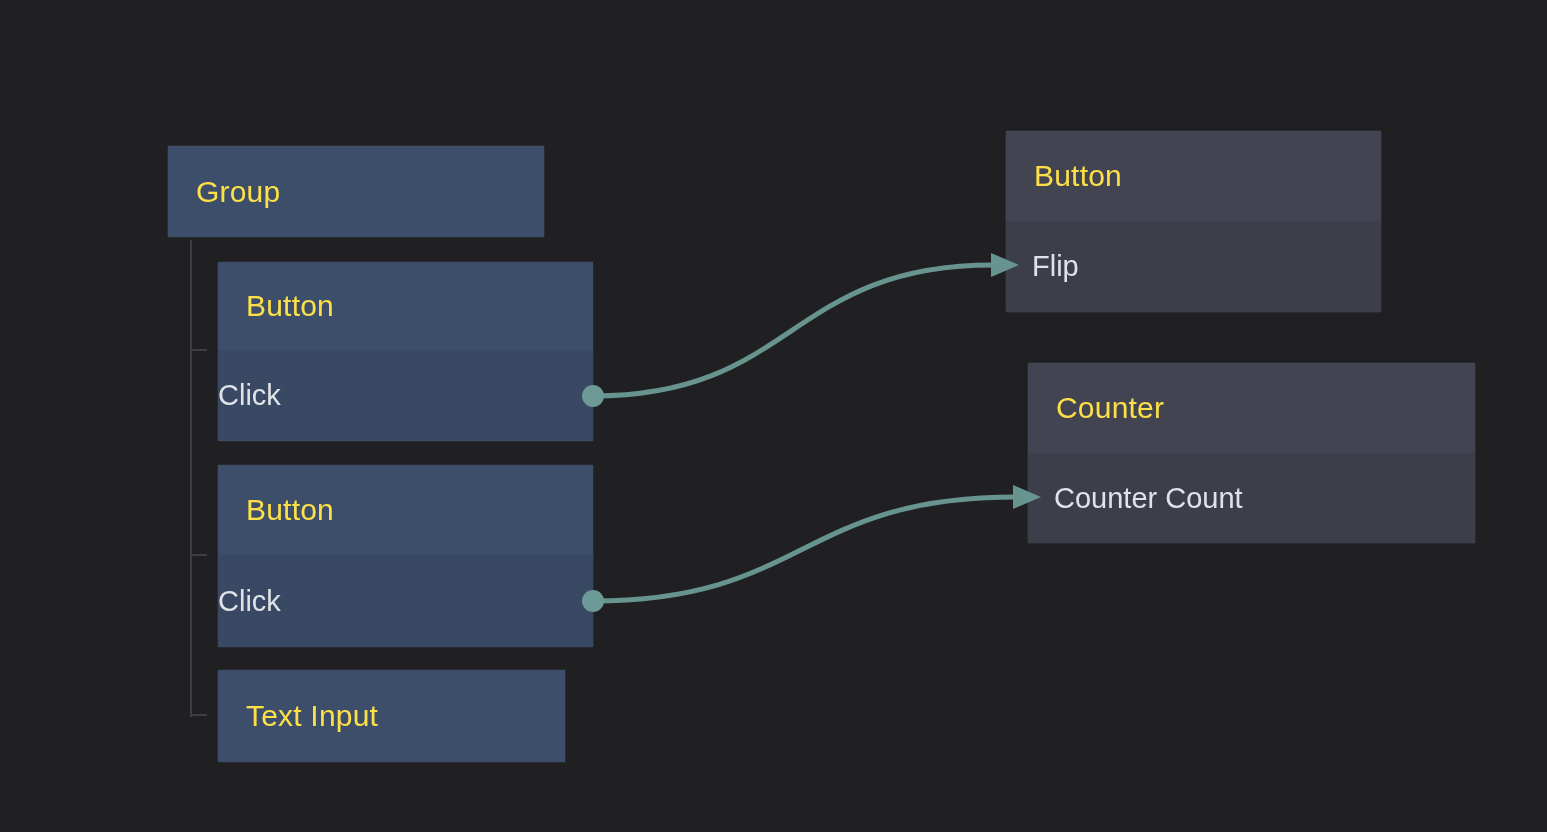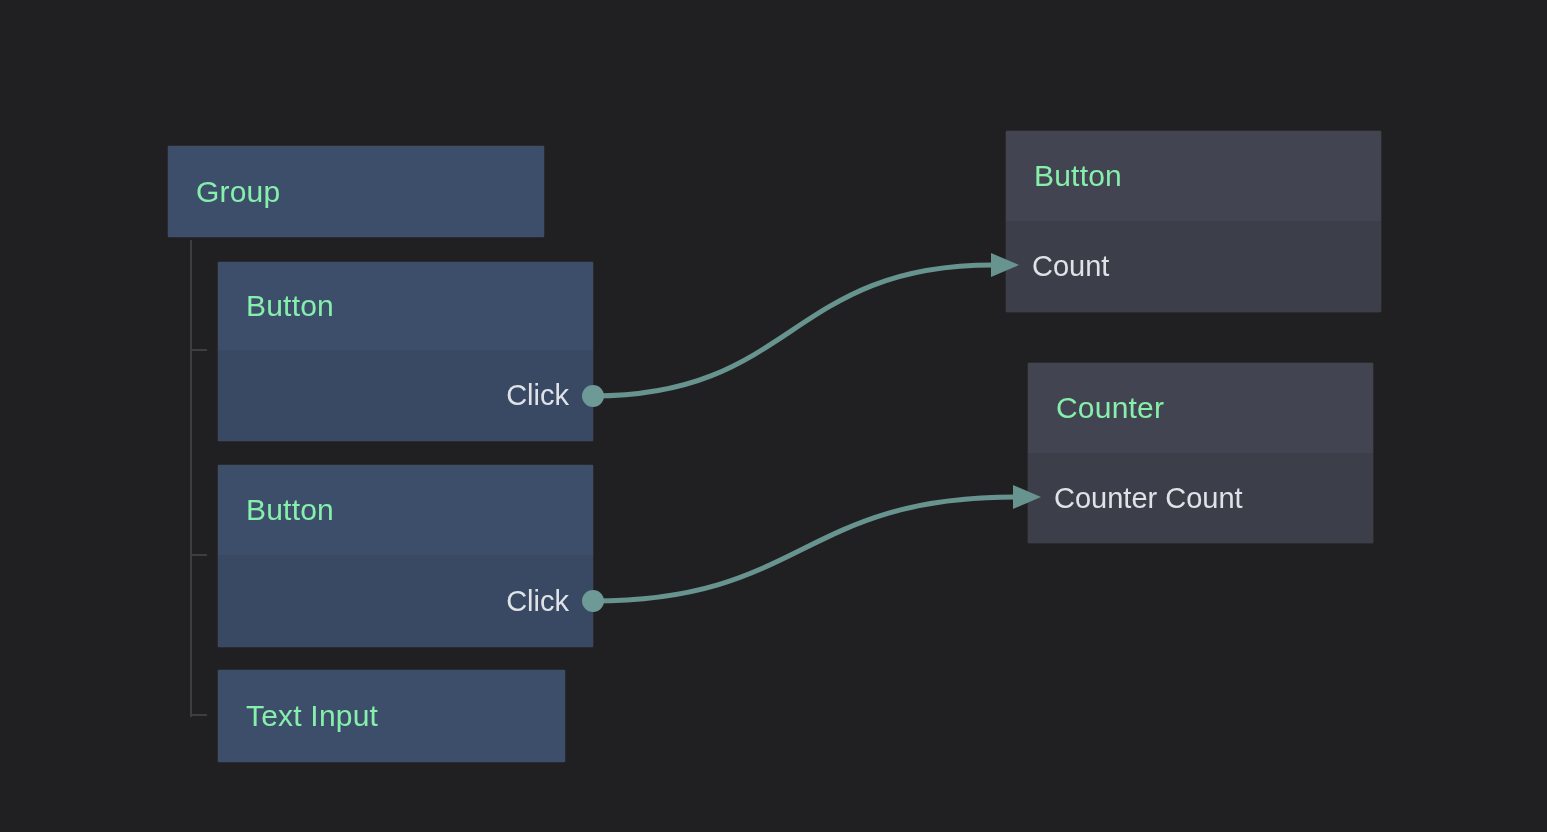--- a/index.html
+++ b/index.html
@@ -31,56 +31,56 @@
     position: absolute;
     border-radius: 2px;
     overflow: visible;
     box-shadow: 0 0 0 1px rgba(255,255,255,0.05);
   }
   .node .hdr {
     display: flex;
     align-items: center;
     padding-left: 28px;
     font-size: 30px;
-    color: #86efac;
+    color: #fde047;
     letter-spacing: 0.2px;
   }
   .node .row {
     display: flex;
     align-items: center;
     font-size: 29px;
     color: #dfe3e8;
   }
   .node.blue .hdr { background: #3d4e6b; }
   .node.blue .row { background: #394963; }
   .node.gray .hdr { background: #424451; }
   .node.gray .row { background: #3c3e4a; }
 
-  .row.out { justify-content: flex-end; padding-right: 24px; }
+  .row.out { justify-content: flex-start; padding-right: 24px; }
   .row.in  { justify-content: flex-start; padding-left: 26px; }
 
   #node-group      { left: 168px;  top: 146px; width: 376px; }
   #node-group .hdr { height: 91px; }
 
   #node-button1      { left: 218px; top: 262px; width: 375px; }
   #node-button1 .hdr { height: 88px; }
   #node-button1 .row { height: 91px; }
 
   #node-button2      { left: 218px; top: 465px; width: 375px; }
   #node-button2 .hdr { height: 90px; }
   #node-button2 .row { height: 92px; }
 
   #node-text-input      { left: 218px; top: 670px; width: 347px; }
   #node-text-input .hdr { height: 92px; }
 
   #node-switch      { left: 1006px; top: 131px; width: 375px; }
   #node-switch .hdr { height: 90px; }
   #node-switch .row { height: 91px; }
 
-  #node-counter      { left: 1028px; top: 363px; width: 345px; }
+  #node-counter      { left: 1028px; top: 363px; width: 447px; }
   #node-counter .hdr { height: 90px; }
   #node-counter .row { height: 90px; }
 
   
   svg.edges {
     position: absolute;
     left: 0; top: 0;
     width: 1547px; height: 832px;
     z-index: 5;
     pointer-events: none;
@@ -122,21 +122,21 @@
     </div>
   </div>
 
   <div class="node blue" id="node-text-input">
     <div class="hdr">Text Input</div>
   </div>
 
   <div class="node gray" id="node-switch">
     <div class="hdr">Button</div>
     <div class="row in">
-      <span>Count</span>
+      <span>Flip</span>
     </div>
   </div>
 
   <div class="node gray" id="node-counter">
     <div class="hdr">Counter</div>
     <div class="row in">
       <span>Counter Count</span>
     </div>
   </div>
 

